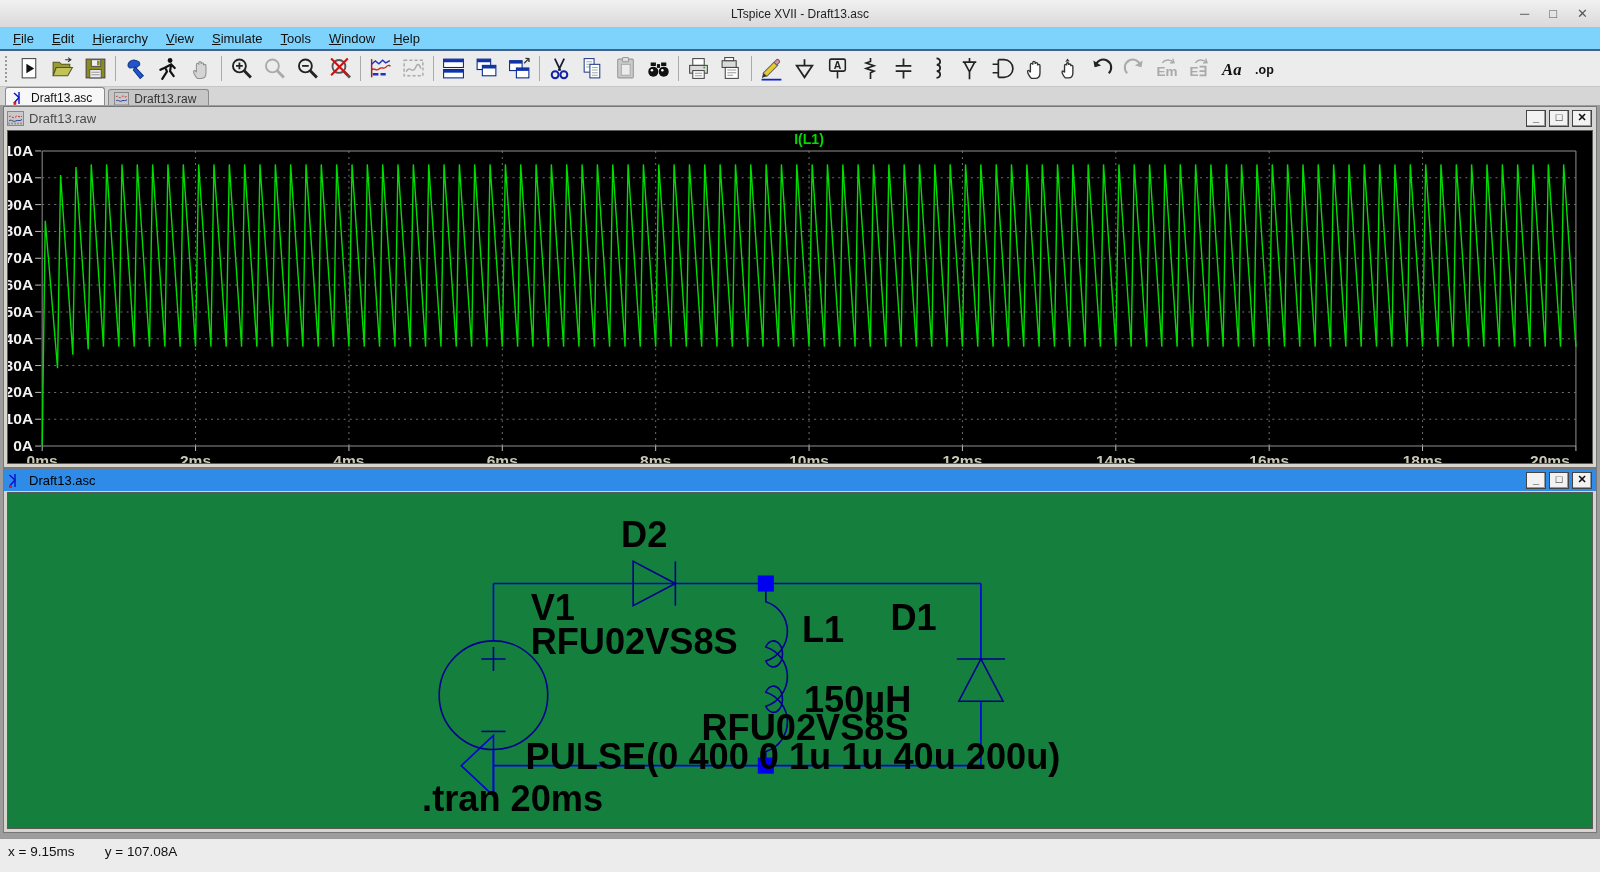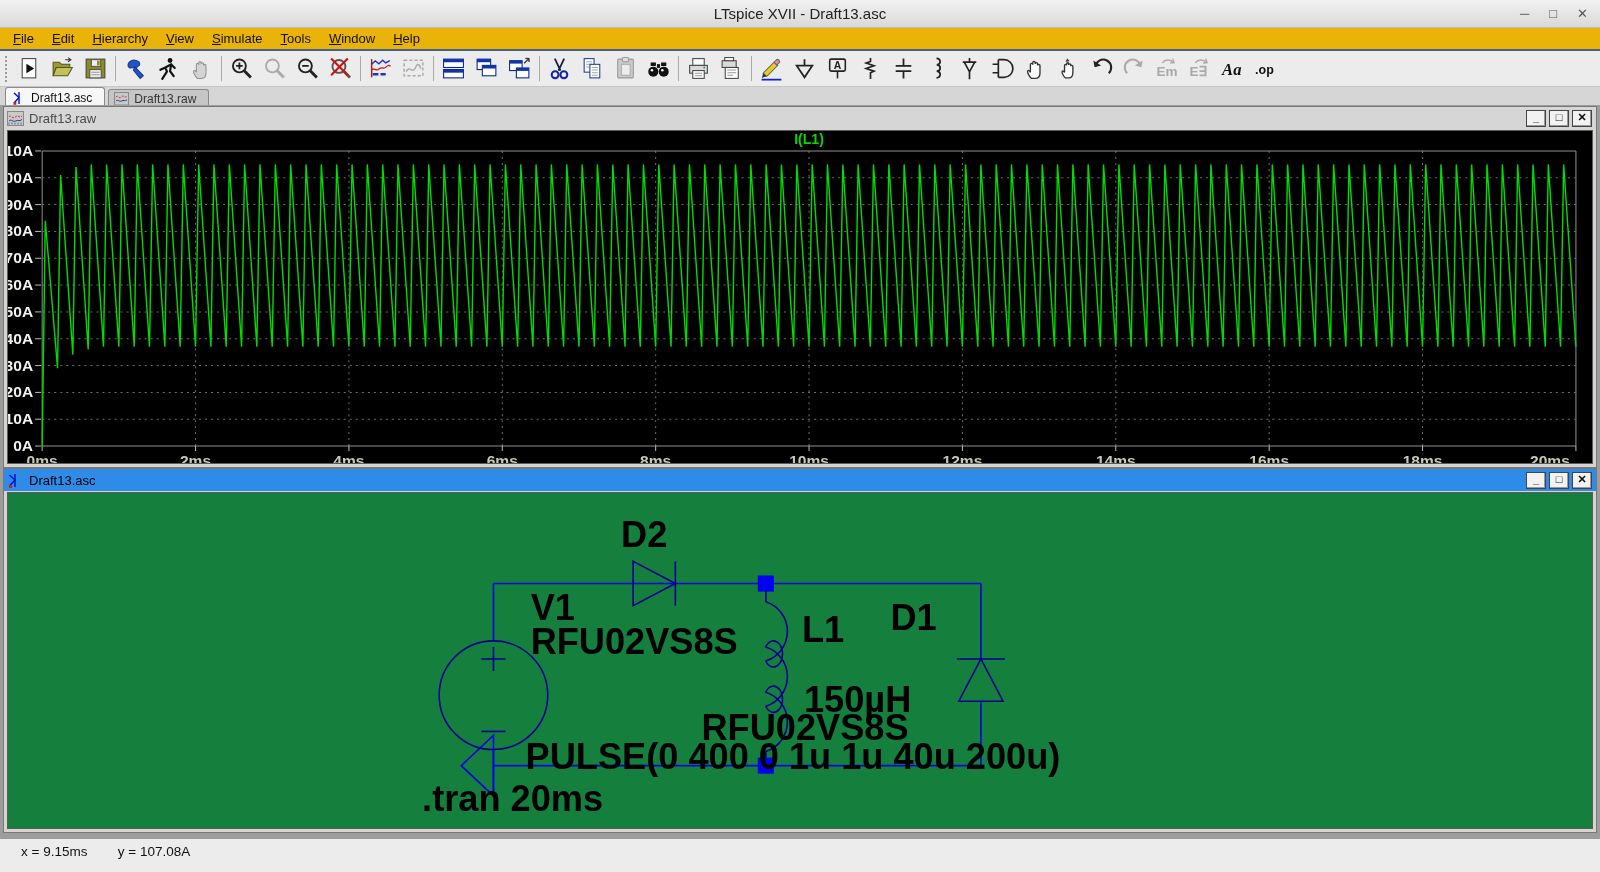--- a/index.html
+++ b/index.html
@@ -1,24 +1,24 @@
 <!DOCTYPE html>
 <html><head>
 <meta charset="utf-8">
 <style>
   html,body{margin:0;padding:0;background:#ececec;}
   body{width:1600px;height:872px;position:relative;overflow:hidden;
        font-family:"Liberation Sans",sans-serif;-webkit-font-smoothing:antialiased;}
   
   .titlebar{height:27px;background:linear-gradient(#f1f1f1,#d9d9d9);border-bottom:1px solid #bdbdbd;
             display:flex;align-items:center;justify-content:center;position:relative;}
-  .titlebar .title{font-size:15px;color:#222;}
+  .titlebar .title{font-size:12px;color:#222;}
   .win-controls{position:absolute;right:12px;top:0;height:100%;display:flex;gap:20px;align-items:center;}
   .win-controls span{font-size:13px;color:#555;cursor:default;}
-  .menubar{height:21px;background:#eab308;display:flex;align-items:center;padding-left:4px;}
+  .menubar{height:21px;background:#7dd3fc;display:flex;align-items:center;padding-left:4px;}
   .menu-item{font-size:13px;color:#111;padding:2px 9px;}
   .menu-item u{text-decoration:underline;}
   .toolbar{height:35px;background:#ececec;border-top:2px solid #46608c;border-bottom:1px solid #c6c6c6;
            display:flex;align-items:center;padding-left:2px;}
   .tb-handle{width:5px;height:26px;margin:0 4px 0 2px;
              background-image:repeating-linear-gradient(#9a9a9a 0 2px,transparent 2px 4px);background-size:2px 100%;background-repeat:no-repeat;background-position:1px 0;}
   .tool{width:31px;height:29px;display:flex;align-items:center;justify-content:center;border:1px solid transparent;}
   .tool svg{width:25px;height:25px;}
   .tsep{width:1px;height:25px;background:#aaa;margin:0 3px;}
   
@@ -42,21 +42,21 @@
   .childbar svg.wicon{width:17px;height:15px;}
   .childbtns{margin-left:auto;display:flex;gap:3px;padding-right:1px;}
   .cbtn{width:18px;height:15px;background:#f2f2f2;border:1px solid #444;box-shadow:inset -1px -1px 0 #999;
         font-size:11px;line-height:12px;text-align:center;font-weight:bold;color:#111;cursor:default;}
   .childcontent{position:absolute;left:3px;right:3px;top:23px;bottom:3px;border:1px solid #5a5a5a;}
   #plotarea{background:#000;}
   #schemarea{background:#15803d;}
   .childcontent svg{display:block;width:100%;height:100%;}
   
   .statusbar{position:absolute;left:0;bottom:0;width:1600px;height:34px;background:#ececec;
-             border-top:1px solid #9a9a9a;box-sizing:border-box;padding:3px 0 0 21px;}
+             border-top:1px solid #9a9a9a;box-sizing:border-box;padding:3px 0 0 8px;}
   .statusbar span{font-size:13.5px;color:#111;margin-right:26px;}
 </style>
 </head>
 <body>
 
 <div class="titlebar">
   <span class="title">LTspice XVII - Draft13.asc</span>
   <div class="win-controls">
     <span>─</span>
     <span>□</span>

